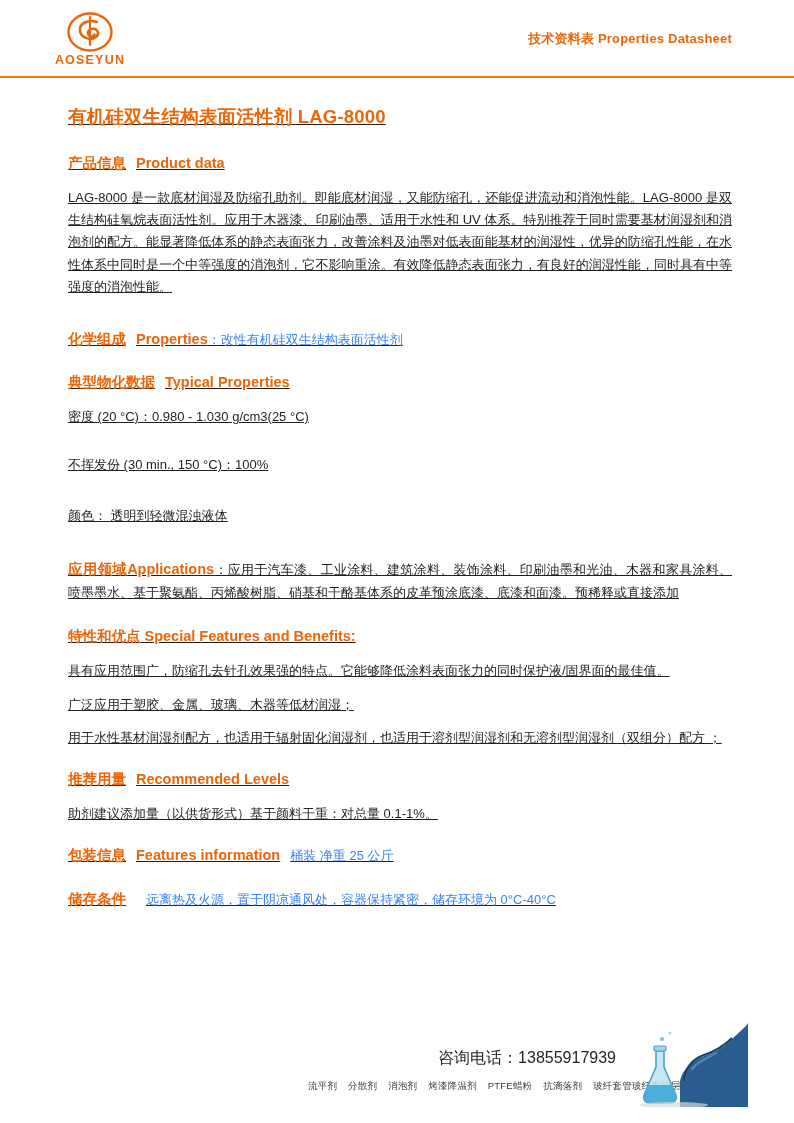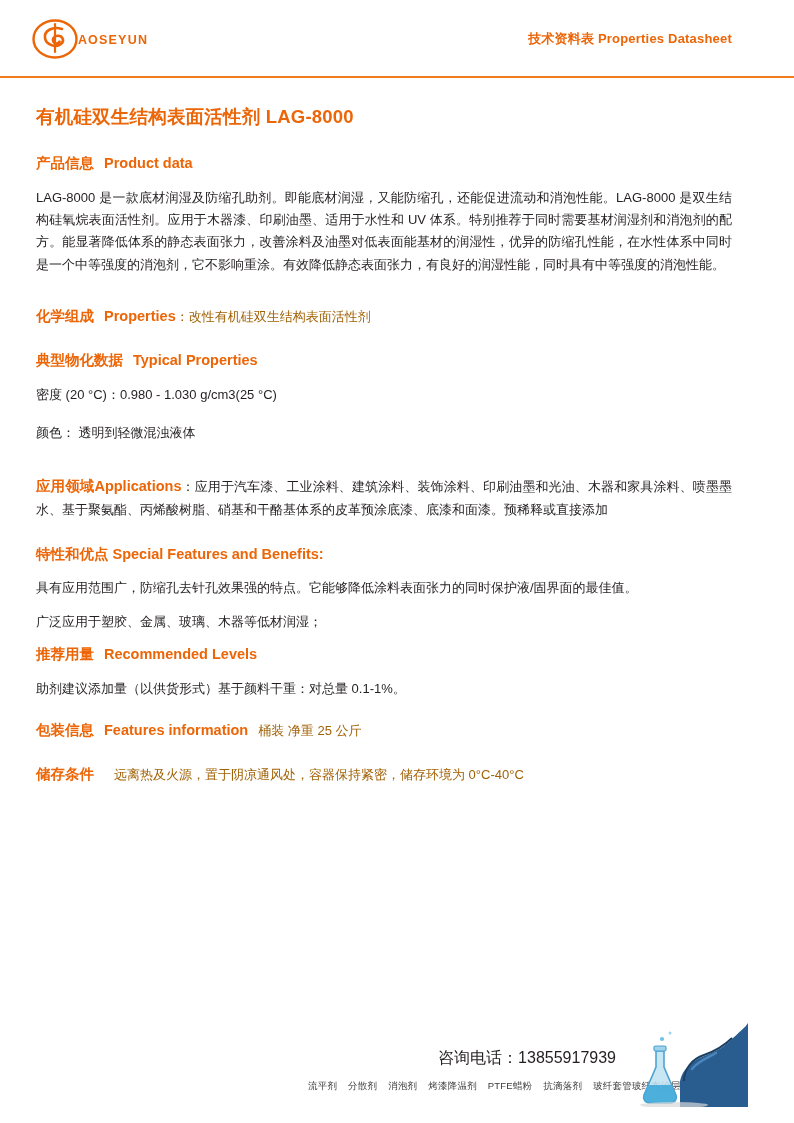--- a/index.html
+++ b/index.html
@@ -29,21 +29,21 @@
   .header-rule {
     position: absolute;
     left: 0;
     right: 0;
     bottom: 0;
     height: 2px;
     background: #f07c1e;
   }
   .logo {
     display: flex;
-    flex-direction: row;
+    flex-direction: column;
     align-items: center;
     justify-content: center;
     width: 120px;
   }
   .logo-mark {
     width: 46px;
     height: 40px;
     display: block;
   }
   .logo-text {
@@ -56,22 +56,23 @@
   .header-title {
     font-size: 13px;
     font-weight: bold;
     color: #ec6608;
     letter-spacing: 0.2px;
     white-space: nowrap;
   }
 
   
   .page {
-    padding: 26px 62px 0 36px;
+    padding: 26px 62px 0 68px;
     box-sizing: border-box;
+    text-decoration: underline;
   }
   h1.doc-title {
     font-size: 18.5px;
     font-weight: bold;
     color: #ec6608;
     margin: 0 0 24px 0;
     letter-spacing: 0.2px;
   }
   .section-head {
     font-size: 14.5px;
@@ -82,21 +83,21 @@
   }
   .section-head .sp {
     display: inline-block;
     width: 10px;
   }
   .section-head .en {
     font-weight: bold;
   }
   .section-head .inline-body {
     font-weight: normal;
-    color: #a16207;
+    color: #3b82f6;
     font-size: 13px;
   }
   p.body {
     font-size: 13px;
     line-height: 1.72;
     color: #231f20;
     margin: 0 0 12px 0;
     text-align: justify;
   }
   p.spaced {
@@ -185,32 +186,34 @@
   <p class="body spaced">LAG-8000 是一款底材润湿及防缩孔助剂。即能底材润湿，又能防缩孔，还能促进流动和消泡性能。LAG-8000 是双生结构硅氧烷表面活性剂。应用于木器漆、印刷油墨、适用于水性和 UV 体系。特别推荐于同时需要基材润湿剂和消泡剂的配方。能显著降低体系的静态表面张力，改善涂料及油墨对低表面能基材的润湿性，优异的防缩孔性能，在水性体系中同时是一个中等强度的消泡剂，它不影响重涂。有效降低静态表面张力，有良好的润湿性能，同时具有中等强度的消泡性能。</p>
 
   <div class="section-head">
     <span>化学组成</span><span class="sp"></span><span class="en">Properties</span><span class="inline-body">：改性有机硅双生结构表面活性剂</span>
   </div>
   <div class="block-gap"></div>
 
   <div class="section-head">
     <span>典型物化数据</span><span class="sp"></span><span class="en">Typical Properties</span>
   </div>
-  <p class="body" style="margin-bottom:16px">密度 (20 °C)：0.980  - 1.030 g/cm3(25 °C)</p>
+  <p class="body" style="margin-bottom:26px">密度 (20 °C)：0.980  - 1.030 g/cm3(25 °C)</p>
+  <p class="body" style="margin-bottom:28px">不挥发份 (30 min., 150 °C)：100%</p>
   <p class="body" style="margin-bottom:30px">颜色：  透明到轻微混浊液体</p>
 
   <p class="head-para">
     <span class="lbl">应用领域</span><span class="sp"></span><span class="lbl">Applications</span><span>：应用于汽车漆、工业涂料、建筑涂料、装饰涂料、印刷油墨和光油、木器和家具涂料、喷墨墨水、基于聚氨酯、丙烯酸树脂、硝基和干酪基体系的皮革预涂底漆、底漆和面漆。预稀释或直接添加</span>
   </p>
 
   <div class="section-head">
     <span>特性和优点</span> <span class="en">Special Features and Benefits:</span>
   </div>
   <p class="body tight">具有应用范围广，防缩孔去针孔效果强的特点。它能够降低涂料表面张力的同时保护液/固界面的最佳值。</p>
   <p class="body tight">广泛应用于塑胶、金属、玻璃、木器等低材润湿；</p>
+  <p class="body" style="margin-bottom:20px">用于水性基材润湿剂配方，也适用于辐射固化润湿剂，也适用于溶剂型润湿剂和无溶剂型润湿剂（双组分）配方 ；</p>
 
   <div class="section-head">
     <span>推荐用量</span><span class="sp"></span><span class="en">Recommended Levels</span>
   </div>
   <p class="body" style="margin-bottom:20px">助剂建议添加量（以供货形式）基于颜料干重：对总量 0.1-1%。</p>
 
   <div class="section-head">
     <span>包装信息</span><span class="sp"></span><span class="en">Features information</span><span class="sp"></span><span class="inline-body">桶装  净重 25 公斤</span>
   </div>
   <div class="block-gap"></div>

